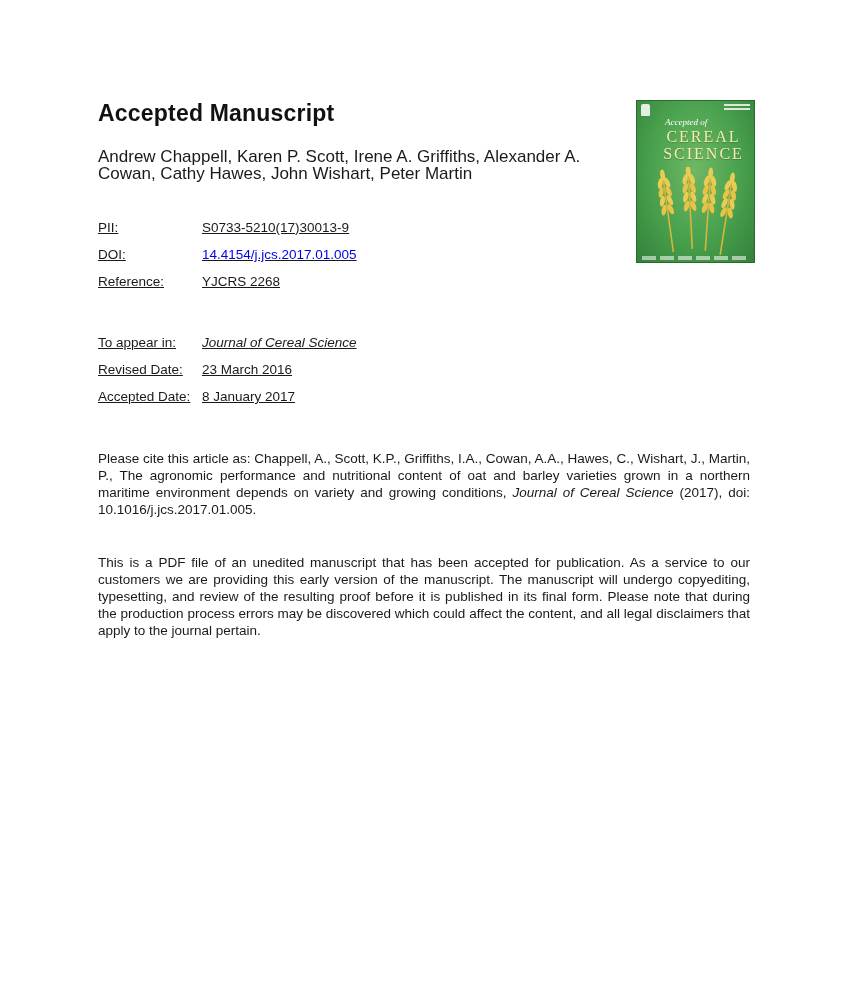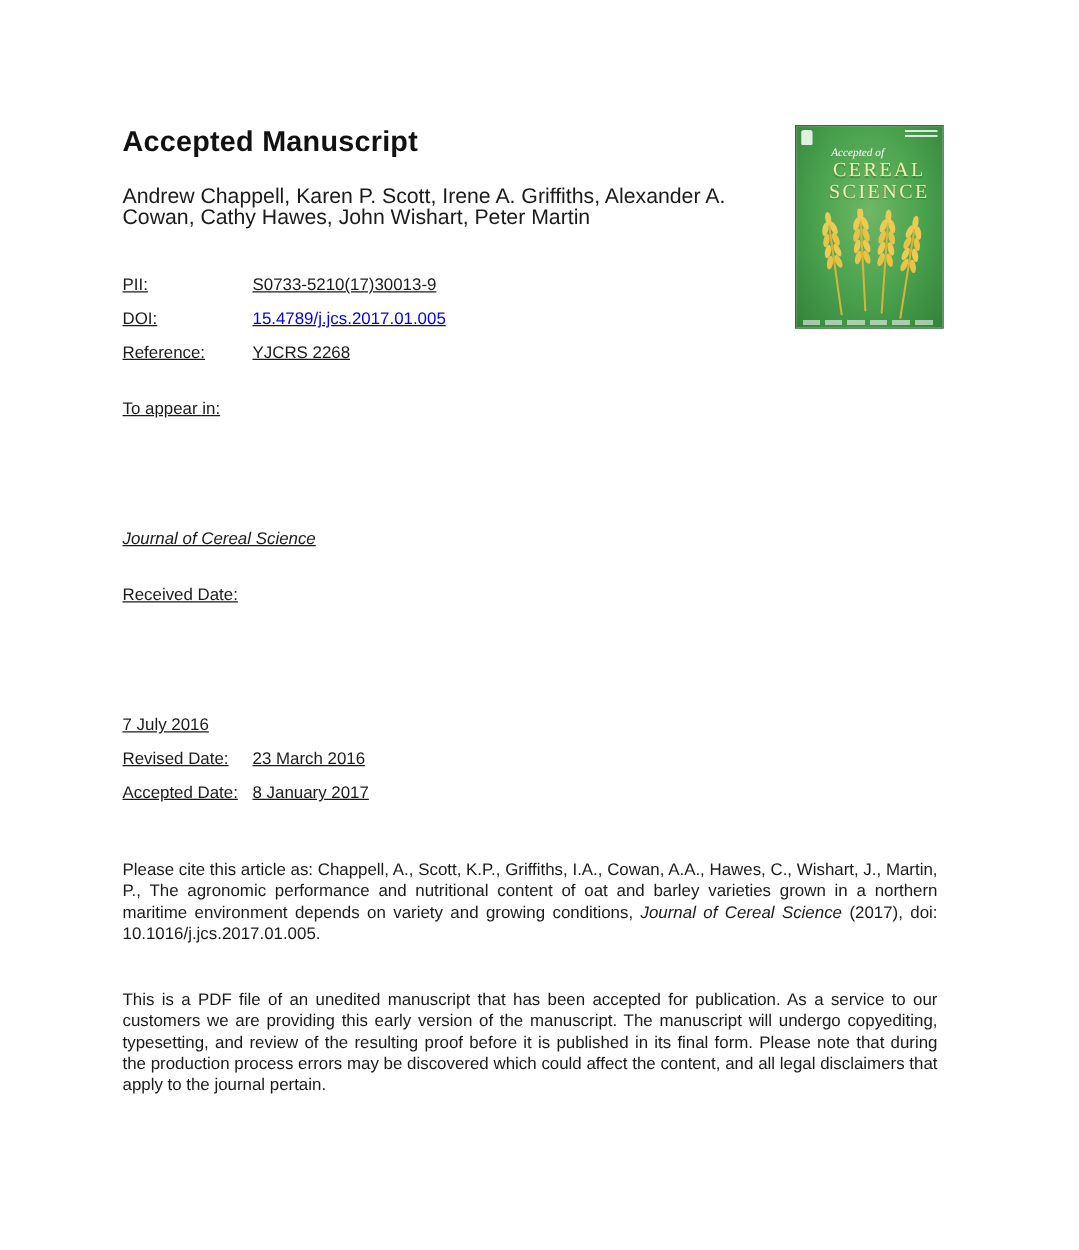--- a/index.html
+++ b/index.html
@@ -35,21 +35,21 @@
     width: 510px;
     font-size: 17px;
     line-height: 17px;
   }
   .meta {
     margin-top: 37px;
     font-size: 13.5px;
     line-height: 17px;
   }
   .meta-row { display: flex; margin-bottom: 10px; text-decoration: underline; }
-  .meta-row.gap-before { margin-top: 28px; flex-direction: column; }
+  .meta-row.gap-before { margin-top: 44px; }
   .meta-label { width: 104px; flex: 0 0 104px; }
   .meta-value { }
   .meta-value.italic { font-style: italic; }
   a.doi-link {
     color: #0000EE;
     text-decoration: none;
     cursor: pointer;
   }
   .citation {
     margin: 45px 0 0 0;
@@ -127,33 +127,29 @@
 
   <p class="authors">Andrew Chappell, Karen P. Scott, Irene A. Griffiths, Alexander A. Cowan, Cathy Hawes, John Wishart, Peter Martin</p>
 
   <div class="meta">
     <div class="meta-row">
       <span class="meta-label">PII:</span>
       <span class="meta-value">S0733-5210(17)30013-9</span>
     </div>
     <div class="meta-row">
       <span class="meta-label">DOI:</span>
-      <a class="meta-value doi-link">15.4789/j.jcs.2017.01.005</a>
+      <a class="meta-value doi-link">14.4154/j.jcs.2017.01.005</a>
     </div>
     <div class="meta-row">
       <span class="meta-label">Reference:</span>
       <span class="meta-value">YJCRS 2268</span>
     </div>
     <div class="meta-row gap-before">
       <span class="meta-label">To appear in:</span>
       <span class="meta-value italic">Journal of Cereal Science</span>
-    </div>
-    <div class="meta-row gap-before">
-      <span class="meta-label">Received Date:</span>
-      <span class="meta-value">7 July 2016</span>
     </div>
     <div class="meta-row">
       <span class="meta-label">Revised Date:</span>
       <span class="meta-value">23 March 2016</span>
     </div>
     <div class="meta-row">
       <span class="meta-label">Accepted Date:</span>
       <span class="meta-value">8 January 2017</span>
     </div>
   </div>

